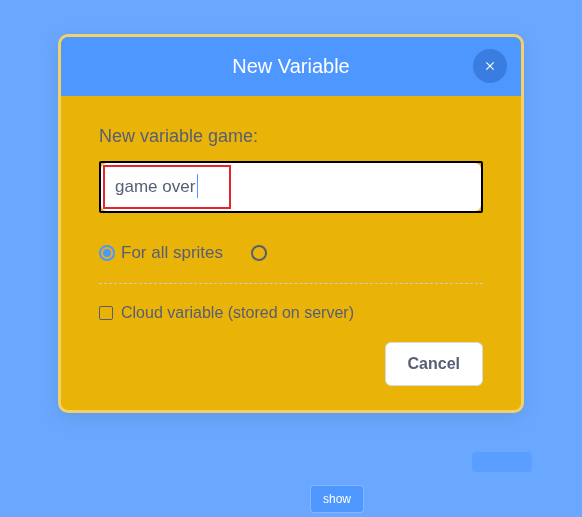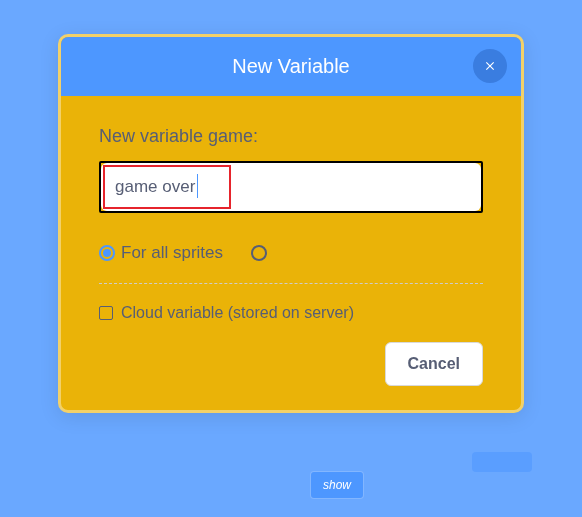--- a/index.html
+++ b/index.html
@@ -10,29 +10,28 @@
     body {
       font-family: "Helvetica Neue", Helvetica, Arial, sans-serif;
       background: #6aa8ff;
       width: 582px;
       height: 517px;
       position: relative;
       overflow: hidden;
     }
     .bg-show-btn {
       position: absolute;
-      bottom: 18px;
+      bottom: 4px;
       left: 310px;
       background: #4d97ff;
       color: #fff;
       font-size: 12px;
       padding: 6px 12px;
       border-radius: 4px;
       border: 1px solid rgba(255,255,255,0.3);
-      font-style: italic;
     }
     .bg-block {
       position: absolute;
       right: 50px;
       bottom: 45px;
       width: 60px;
       height: 20px;
       background: #5a9eff;
       border-radius: 4px;
     }

